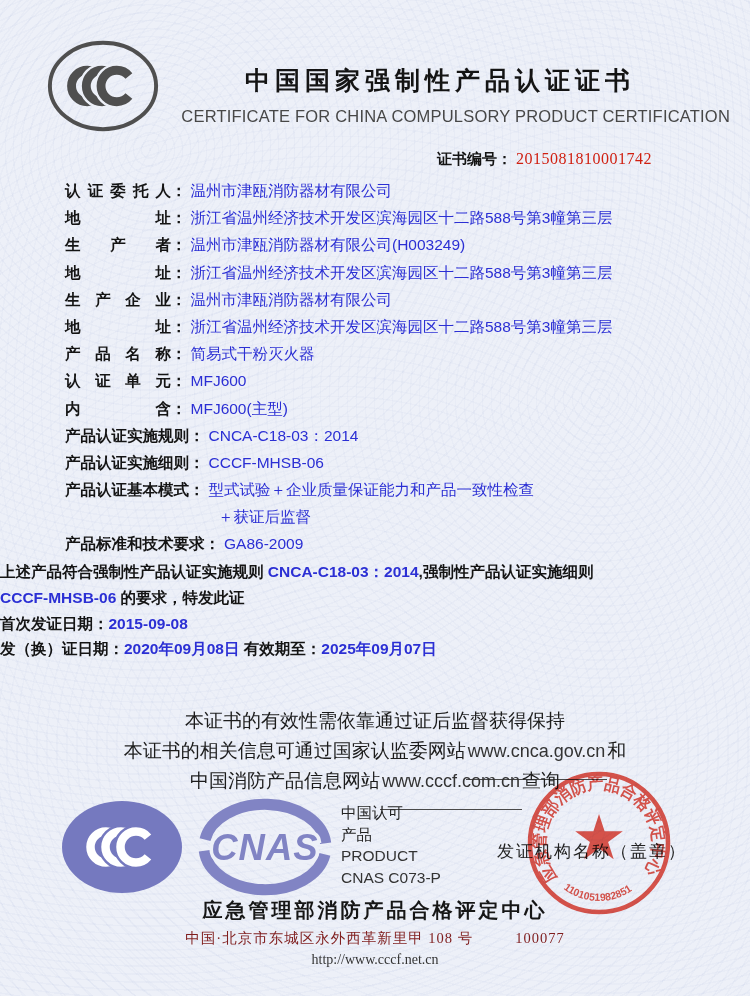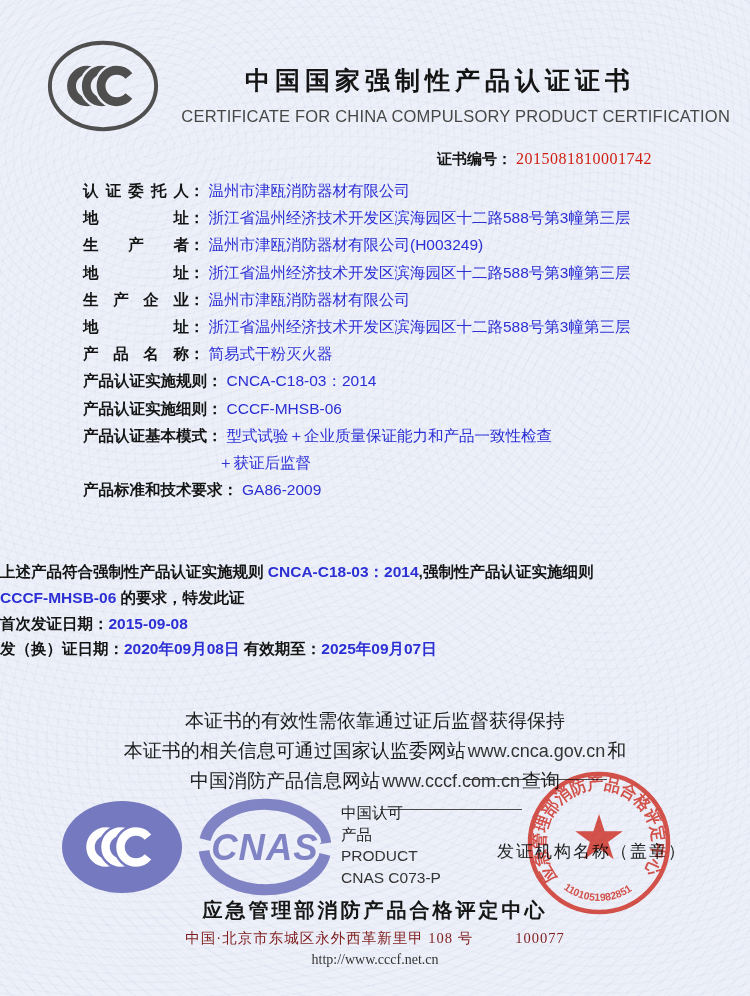--- a/index.html
+++ b/index.html
@@ -14,21 +14,21 @@
   }
   .ccc-top{position:absolute;left:44px;top:36px;width:118px;height:100px;}
   .titles{position:absolute;left:150px;top:48px;width:580px;text-align:center;margin-top:16px;}
   .title-cn{font-size:25px;font-weight:bold;letter-spacing:5px;color:#141414;}
   .title-en{margin-top:10px;font-size:16.5px;color:#474747;letter-spacing:0.2px;text-align:right;}
   .certno{position:absolute;top:150px;right:98px;font-size:15px;font-weight:bold;color:#141414;}
   .certno .num{color:#d01f10;font-family:"Liberation Serif",serif;font-weight:normal;font-size:16px;letter-spacing:0.5px;margin-left:4px;}
 
   .fields{position:absolute;left:65px;top:181px;width:640px;}
   .frow{min-height:27.2px;font-size:15.5px;}
-  .flabel{display:inline-block;min-width:106px;text-align:justify;text-align-last:justify;text-justify:inter-character;font-weight:bold;color:#141414;margin-left:18px;}
+  .flabel{display:inline-block;min-width:106px;text-align:justify;text-align-last:justify;text-justify:inter-character;font-weight:bold;color:#141414;}
   .fcolon{font-weight:bold;color:#141414;}
   .fvalue{color:#2b2fd4;margin-left:4px;}
   .fcont{padding-left:153px;color:#2b2fd4;min-height:27.2px;font-size:15.5px;}
 
   .statement{position:absolute;top:559px;left:0;width:100%;font-size:15.5px;font-weight:bold;color:#141414;line-height:25.8px;}
   .bval{color:#2b2fd4;}
 
   .notice{position:absolute;top:706px;left:0;width:100%;text-align:center;color:#1c1c1c;font-size:19px;line-height:29.6px;font-weight:normal;}
   .notice .url{border-bottom:1.5px solid #4a4a4a;padding:0 2px 18px;color:#333;font-size:18px;}
 
@@ -67,20 +67,22 @@
 </div>
 
 <div class="fields">
   <div class="frow"><span class="flabel">认证委托人</span><span class="fcolon">：</span><span class="fvalue">温州市津瓯消防器材有限公司</span></div>
   <div class="frow"><span class="flabel">地址</span><span class="fcolon">：</span><span class="fvalue">浙江省温州经济技术开发区滨海园区十二路588号第3幢第三层</span></div>
   <div class="frow"><span class="flabel">生产者</span><span class="fcolon">：</span><span class="fvalue">温州市津瓯消防器材有限公司(H003249)</span></div>
   <div class="frow"><span class="flabel">地址</span><span class="fcolon">：</span><span class="fvalue">浙江省温州经济技术开发区滨海园区十二路588号第3幢第三层</span></div>
   <div class="frow"><span class="flabel">生产企业</span><span class="fcolon">：</span><span class="fvalue">温州市津瓯消防器材有限公司</span></div>
   <div class="frow"><span class="flabel">地址</span><span class="fcolon">：</span><span class="fvalue">浙江省温州经济技术开发区滨海园区十二路588号第3幢第三层</span></div>
   <div class="frow"><span class="flabel">产品名称</span><span class="fcolon">：</span><span class="fvalue">简易式干粉灭火器</span></div>
+  <div class="frow"><span class="flabel">认证单元</span><span class="fcolon">：</span><span class="fvalue">MFJ600</span></div>
+  <div class="frow"><span class="flabel">内含</span><span class="fcolon">：</span><span class="fvalue">MFJ600(主型)</span></div>
   <div class="frow"><span class="flabel">产品认证实施规则</span><span class="fcolon">：</span><span class="fvalue">CNCA-C18-03：2014</span></div>
   <div class="frow"><span class="flabel">产品认证实施细则</span><span class="fcolon">：</span><span class="fvalue">CCCF-MHSB-06</span></div>
   <div class="frow"><span class="flabel">产品认证基本模式</span><span class="fcolon">：</span><span class="fvalue">型式试验＋企业质量保证能力和产品一致性检查</span></div>
   <div class="fcont">＋获证后监督</div>
   <div class="frow"><span class="flabel">产品标准和技术要求</span><span class="fcolon">：</span><span class="fvalue">GA86-2009</span></div>
 </div>
 
 <div class="statement">
   <div><span>上述产品符合强制性产品认证实施规则 </span><span class="bval">CNCA-C18-03：2014</span><span>,强制性产品认证实施细则</span></div>
   <div><span class="bval">CCCF-MHSB-06</span><span> 的要求，特发此证</span></div>

